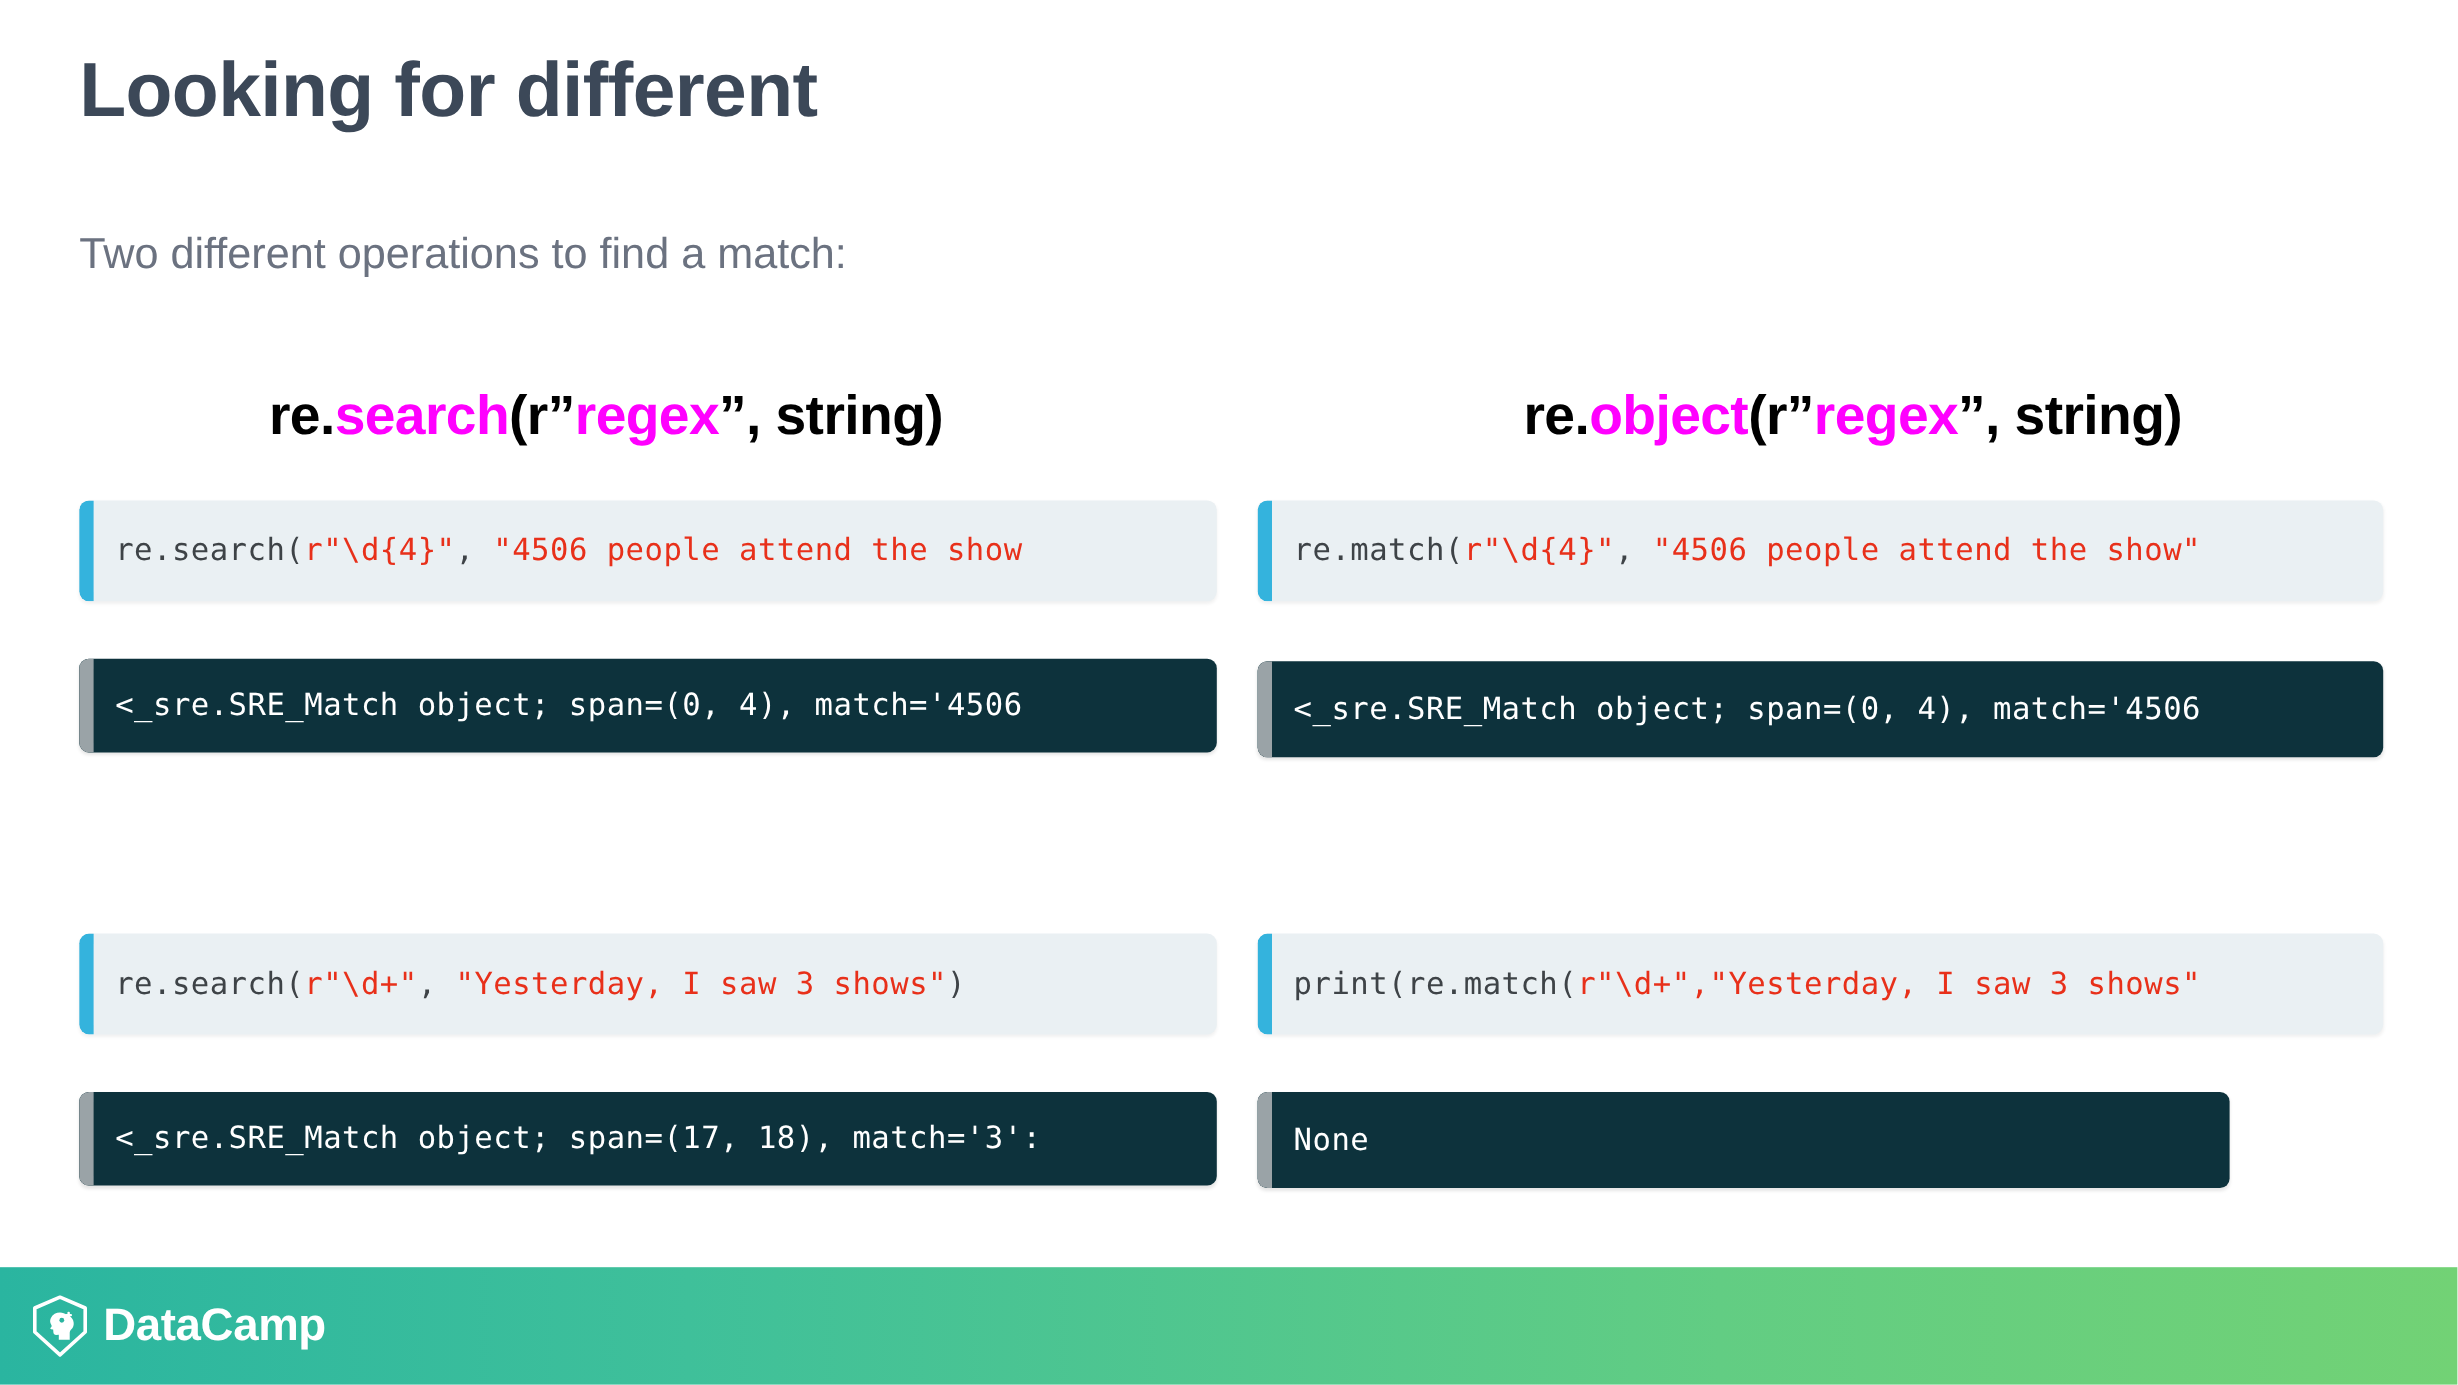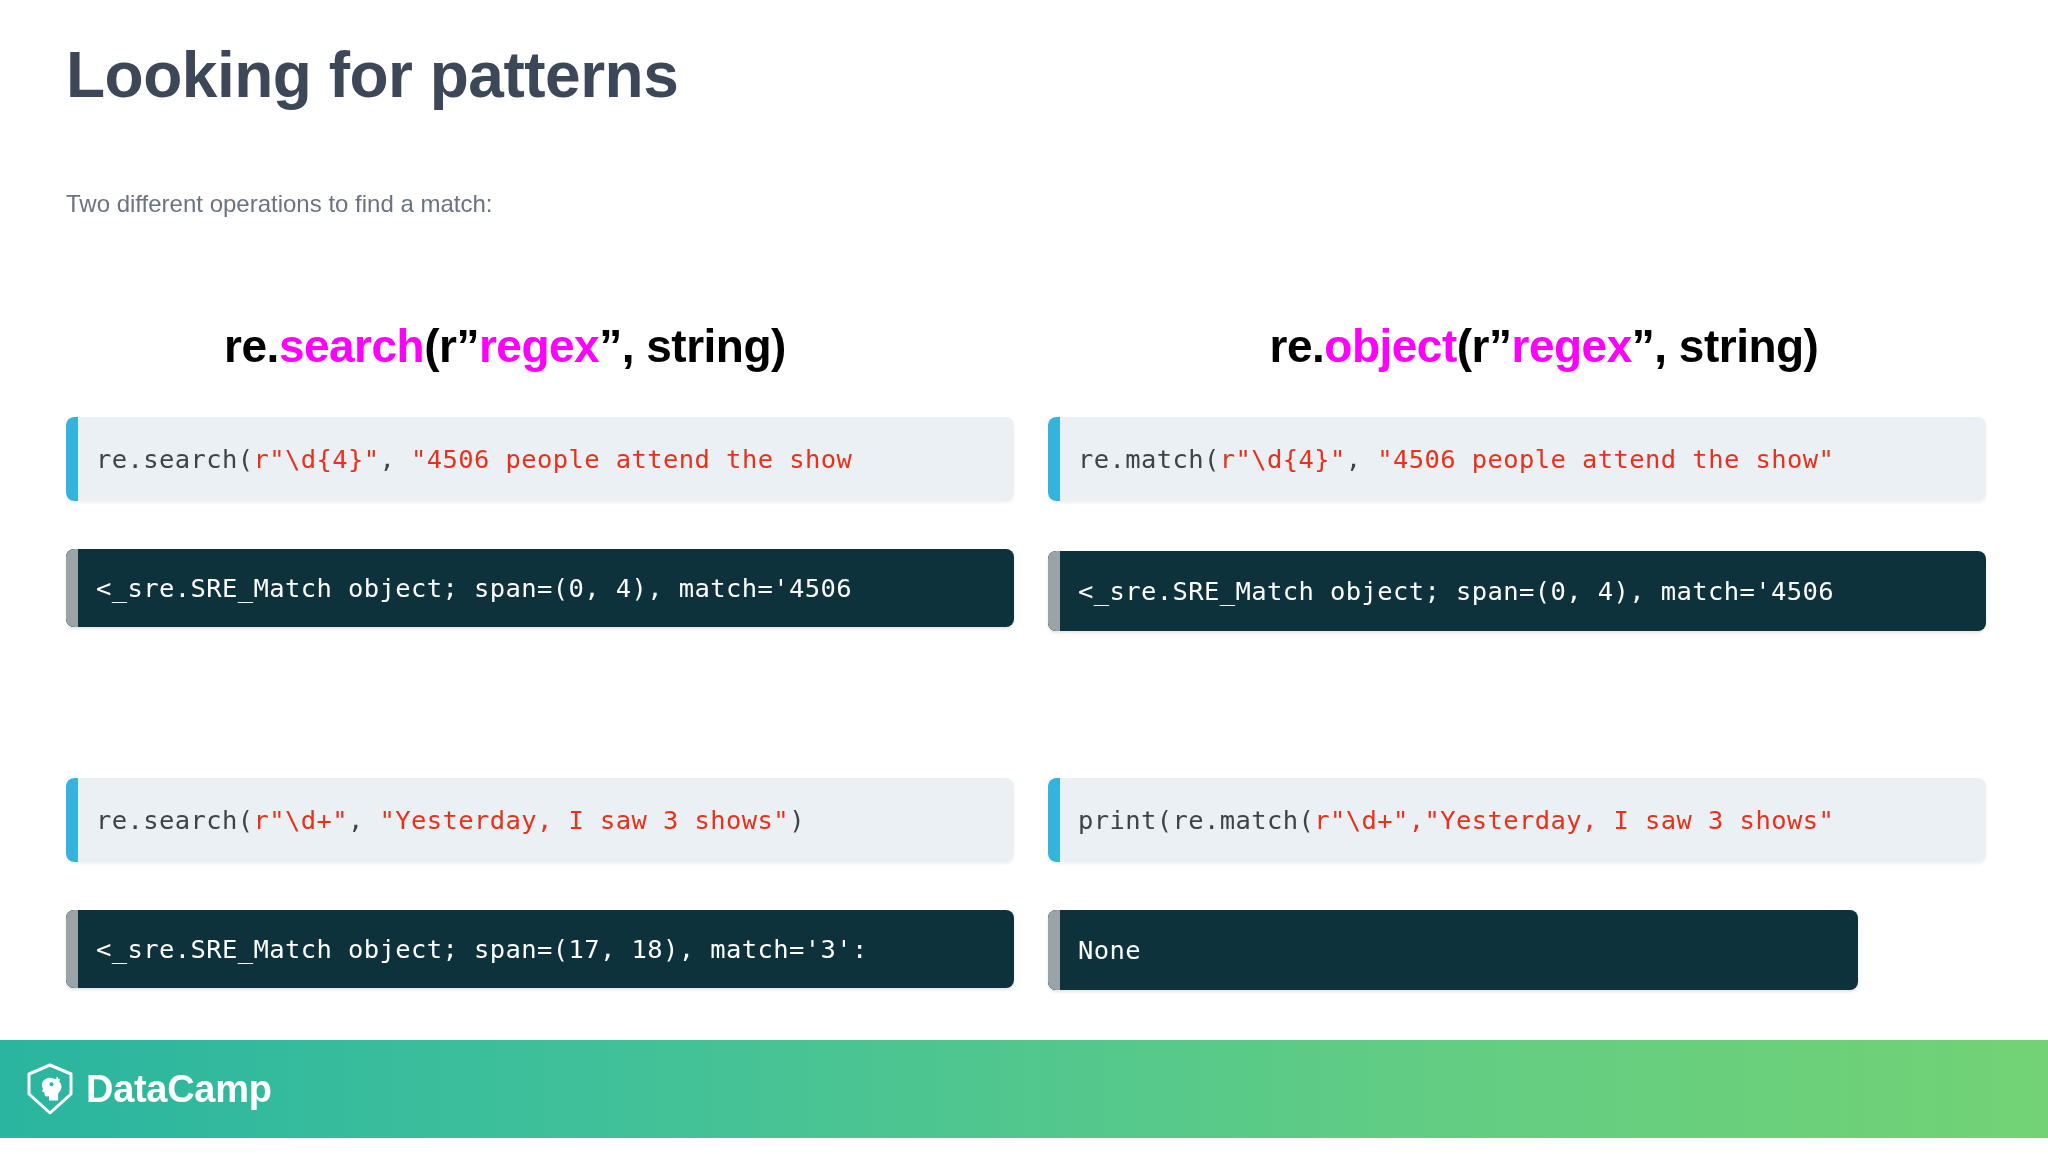--- a/index.html
+++ b/index.html
@@ -25,21 +25,21 @@
     font-weight: bold;
     color: #3c4858;
     letter-spacing: -0.5px;
     line-height: 1.05;
     white-space: nowrap;
   }
   .slide-subtitle {
     position: absolute;
     left: 66px;
     top: 190px;
-    font-size: 24px;
+    font-size: 36px;
     font-weight: normal;
     color: #6b7280;
     white-space: nowrap;
   }
 
   
   .col-heading {
     position: absolute;
     top: 292px;
     font-size: 46px;
@@ -105,21 +105,21 @@
   .rc1-in  { left: 1048px; top: 417px;  width: 938px;  height: 84px; }
   .rc1-out { left: 1048px; top: 551px;  width: 938px;  height: 80px; }
   .rc2-in  { left: 1048px; top: 778px;  width: 938px;  height: 84px; }
   .rc2-out { left: 1048px; top: 910px;  width: 810px;  height: 80px; }
 
   
   .footer {
     position: absolute;
     left: 0;
     right: 0;
-    bottom: 16px;
+    bottom: 0;
     height: 98px;
     background: linear-gradient(90deg, #2ab5a0 0%, #3fc09a 28%, #62cd83 70%, #72d275 100%);
     display: flex;
     align-items: center;
     justify-content: space-between;
     padding: 0 30px 0 26px;
     box-sizing: border-box;
   }
   .brand {
     display: flex;
@@ -139,21 +139,21 @@
     font-size: 32px;
     font-weight: bold;
     letter-spacing: 0.2px;
     white-space: nowrap;
     padding-right: 28px;
   }
 </style>
 </head>
 <body>
 
-<div class="slide-title">Looking for patterns</div>
+<div class="slide-title">Looking for different</div>
 <div class="slide-subtitle">Two different operations to find a match:</div>
 
 <div class="col-heading left"><span>re.</span><span class="hl">search</span><span>(r”</span><span class="hl">regex</span><span>”, string)</span></div>
 
 <div class="col-heading right"><span>re.</span><span class="hl">object</span><span>(r”</span><span class="hl">regex</span><span>”, string)</span></div>
 
 <div class="block input lc1-in">
   <span class="accent"></span>
   <span class="code"><span>re.search(</span><span class="str">r"\d{4}"</span><span>, </span><span class="str">"4506 people attend the show</span></span>
 </div>

